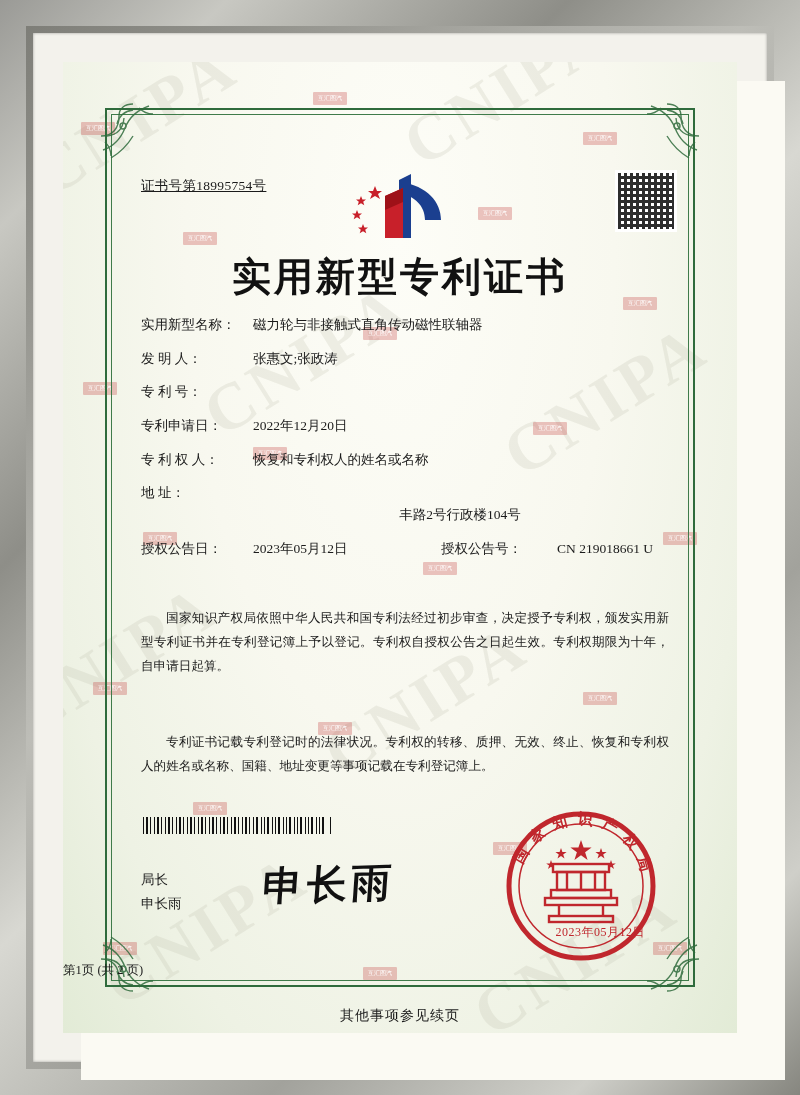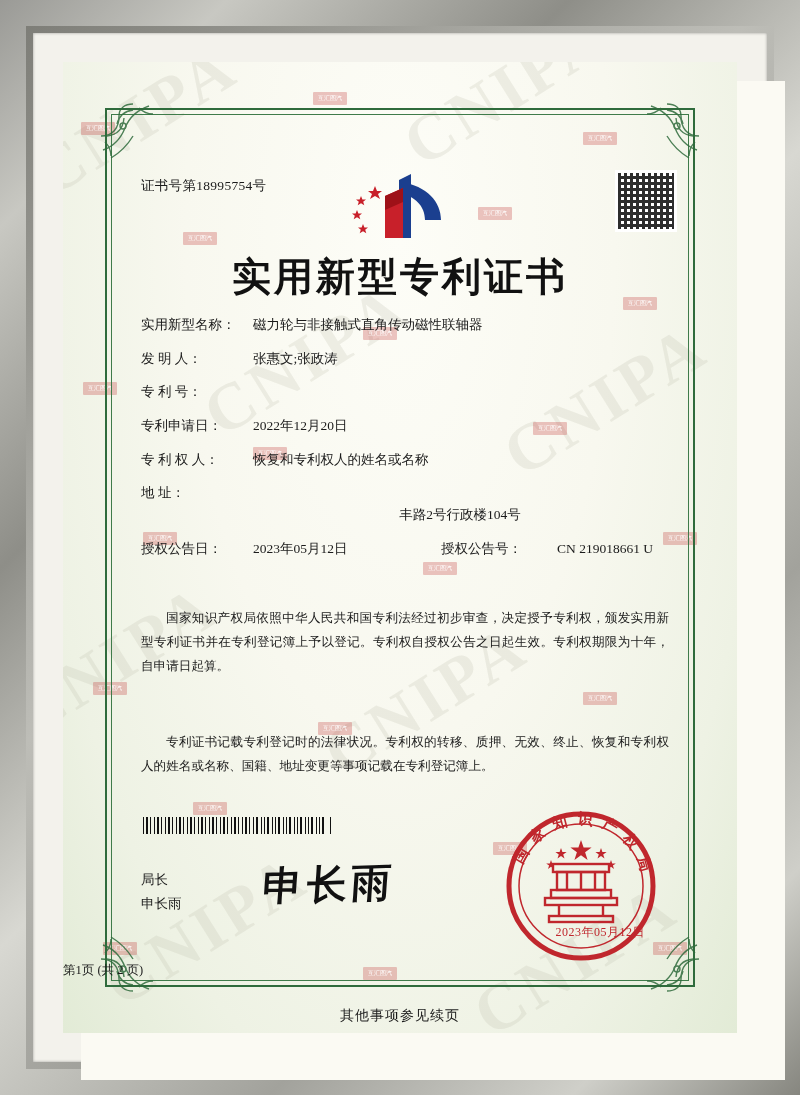--- a/index.html
+++ b/index.html
@@ -111,20 +111,21 @@
     position: absolute;
     left: 0; top: 0; right: 0; bottom: 0;
     font-family: "Liberation Serif", serif;
     color: #1b1b1b;
   }
   .cert-no {
     position: absolute;
     left: 78px; top: 115px;
     font-size: 13.5px;
     letter-spacing: .3px;
+    text-decoration: underline;
   }
   .qr {
     position: absolute;
     right: 60px; top: 108px;
     width: 62px; height: 62px;
     background: #fff;
     padding: 3px;
     box-sizing: border-box;
   }
   .qr-grid {

